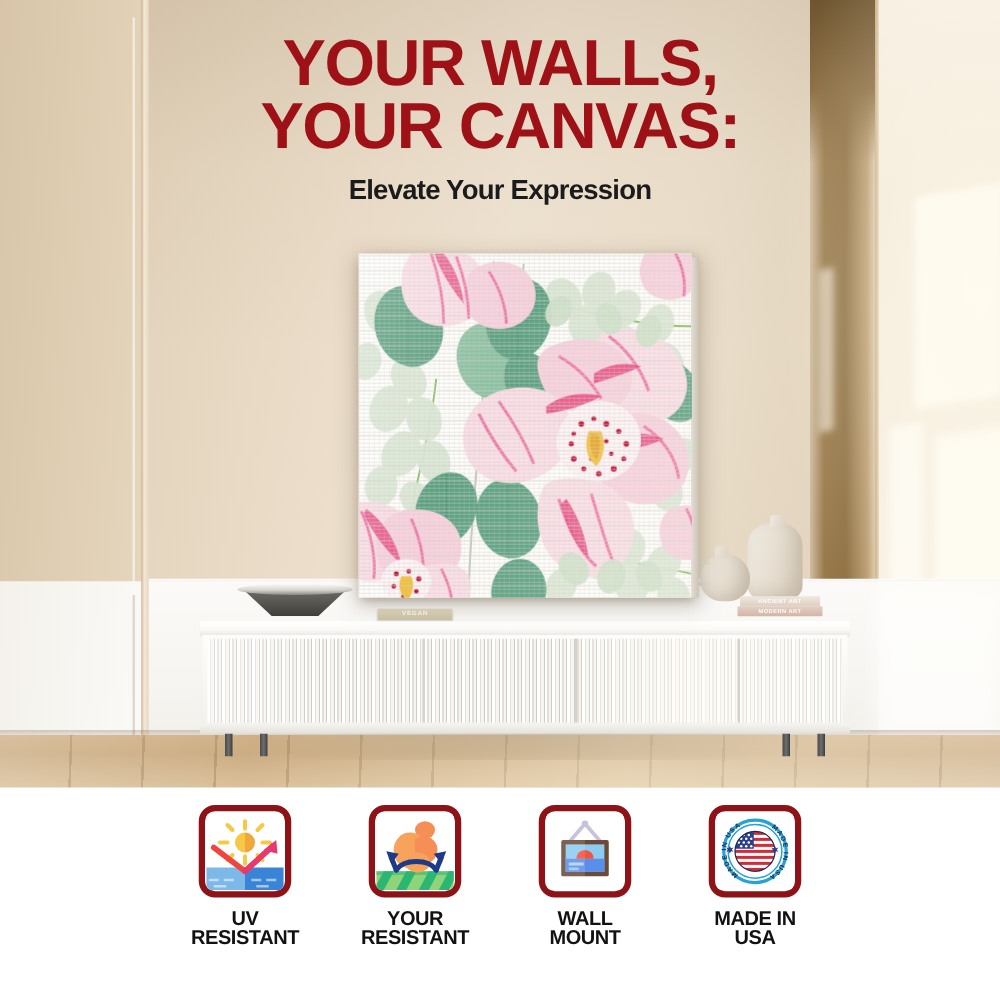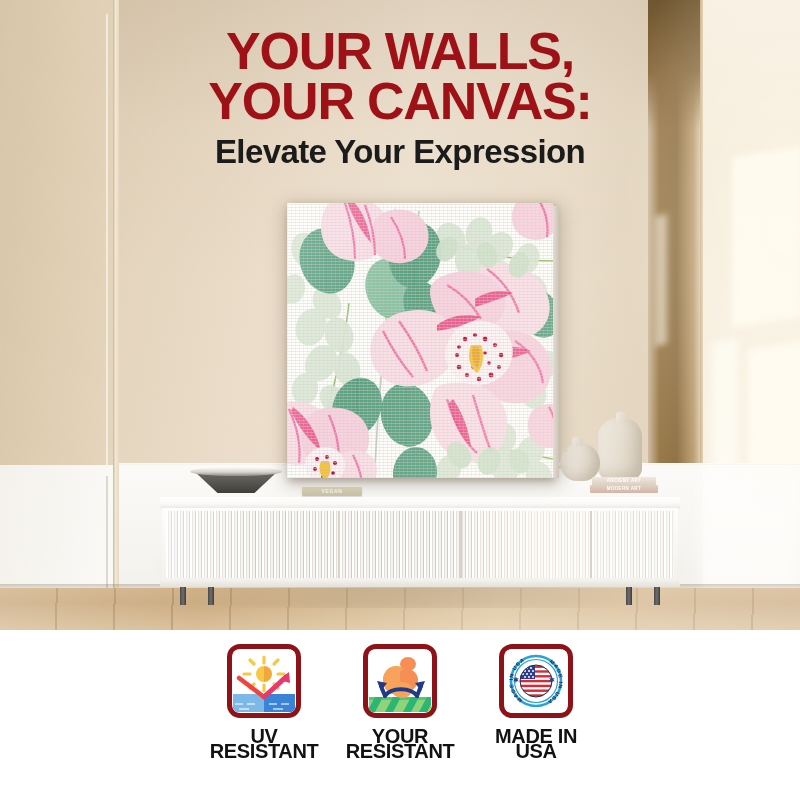--- a/index.html
+++ b/index.html
@@ -148,34 +148,34 @@
                 repeating-linear-gradient(90deg,rgba(205,200,190,.20) 0px,rgba(205,200,190,.20) 1px,rgba(255,255,255,0) 1px,rgba(255,255,255,0) 4px);
      pointer-events:none;z-index:9;}
   .canvas-light{position:absolute;left:0;top:0;width:100%;height:100%;z-index:10;
      background:linear-gradient(115deg,rgba(255,255,255,.18) 0%,rgba(255,255,255,0) 38%,rgba(255,250,238,.16) 100%);
      pointer-events:none;}
 
   
   .headline{position:absolute;left:0;top:26px;width:800px;text-align:center;z-index:40;}
   .hl1,.hl2{display:block;color:#9e1117;font-weight:900;font-size:52px;line-height:50px;
      letter-spacing:-1.2px;font-family:"Liberation Sans","DejaVu Sans",sans-serif;}
-  .hl3{display:block;color:#1b1b1b;font-weight:900;font-size:33px;line-height:52px;
+  .hl3{display:block;color:#1b1b1b;font-weight:900;font-size:22px;line-height:52px;
      letter-spacing:-.6px;font-family:"Liberation Sans","DejaVu Sans",sans-serif;}
 
   
   .features{position:absolute;left:0;top:636px;width:800px;height:164px;background:#ffffff;
      display:flex;justify-content:center;align-items:flex-start;gap:24px;padding-top:8px;
      box-sizing:border-box;}
   .feature{width:112px;display:flex;flex-direction:column;align-items:center;}
   .feat-box{width:74px;height:74px;border:5px solid #8e1318;border-radius:13px;
      background:#ffffff;box-sizing:border-box;display:flex;align-items:center;justify-content:center;
      overflow:hidden;position:relative;}
   .feat-box svg{display:block;}
   .feat-label{margin-top:11px;text-align:center;color:#121212;font-weight:900;
-     font-size:20px;line-height:14.5px;letter-spacing:-.35px;
+     font-size:16px;line-height:14.5px;letter-spacing:-.35px;
      font-family:"Liberation Sans","DejaVu Sans",sans-serif;white-space:pre-line;}
 </style>
 </head>
 <body>
 
 <div id="poster">
 
   <div id="room">
 
     <div class="wall-upper"></div>
@@ -491,20 +491,41 @@
           <path d="M48 46 L52 36" fill="none" stroke="#1f3b87" stroke-width="4" stroke-linecap="round"></path>
           <path d="M8 31 L18 33 L12 41 Z" fill="#1f3b87"></path>
           <path d="M56 31 L46 33 L52 41 Z" fill="#1f3b87"></path>
         </svg>
       </div>
       <div class="feat-label">YOUR
 RESISTANT</div>
     </div>
 
 
+    <div class="feature">
+      <div class="feat-box">
+        <svg width="62" height="62" viewBox="0 0 62 62">
+          <rect x="0" y="0" width="62" height="62" fill="#ffffff"></rect>
+
+          <path d="M31 9 L18 24 M31 9 L44 24" fill="none" stroke="#c8c3dd" stroke-width="3" stroke-linecap="round"></path>
+          <circle cx="31" cy="9" r="2.6" fill="#c8c3dd"></circle>
+
+          <rect x="12" y="22" width="38" height="29" rx="1.5" fill="#6b4a37"></rect>
+          <rect x="15.5" y="25.5" width="31" height="22" fill="#8ecbf0"></rect>
+          <rect x="15.5" y="37" width="31" height="10.5" fill="#5b8ee8"></rect>
+          <path d="M24 37 A7 7 0 0 1 38 37 Z" fill="#f2533f"></path>
+          <rect x="18" y="40" width="12" height="2.4" fill="#b8d9f7" opacity=".9"></rect>
+          <rect x="18" y="44" width="8" height="2.2" fill="#b8d9f7" opacity=".75"></rect>
+
+          <rect x="12" y="22" width="19" height="29" fill="#ffffff" opacity=".13"></rect>
+        </svg>
+      </div>
+      <div class="feat-label">WALL
+MOUNT</div>
+    </div>
 
     <div class="feature">
       <div class="feat-box">
         <svg width="62" height="62" viewBox="0 0 62 62">
           <rect x="0" y="0" width="62" height="62" fill="#ffffff"></rect>
           <circle cx="31" cy="31" r="25" fill="#ffffff" stroke="#27a2d6" stroke-width="2.6"></circle>
           <circle cx="31" cy="31" r="21.5" fill="#ffffff" stroke="#27a2d6" stroke-width="1.2"></circle>
 
           <clipPath id="usaclip">
               <circle cx="31" cy="31" r="16"></circle>

